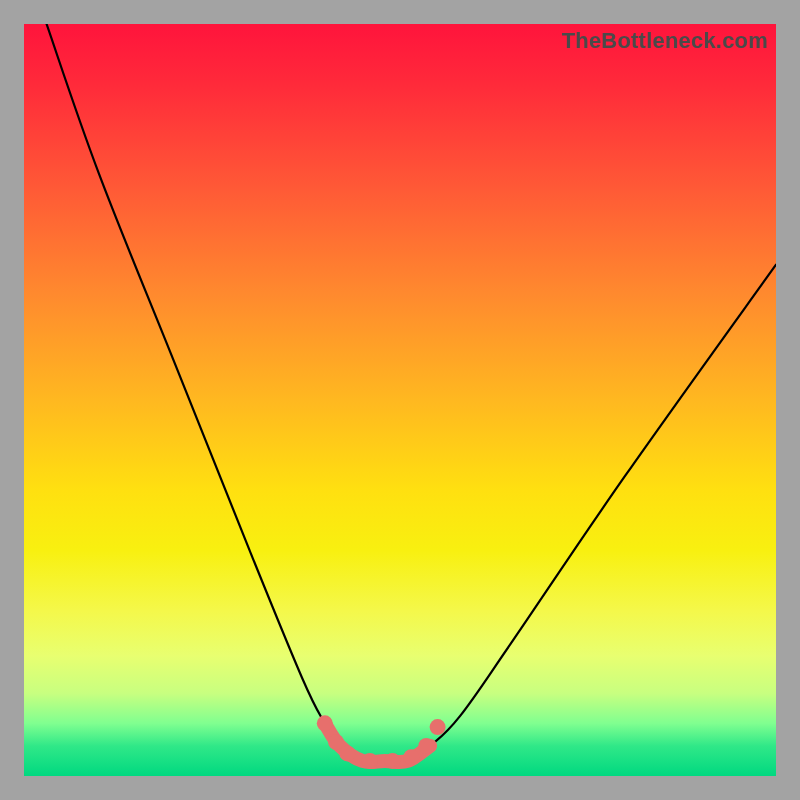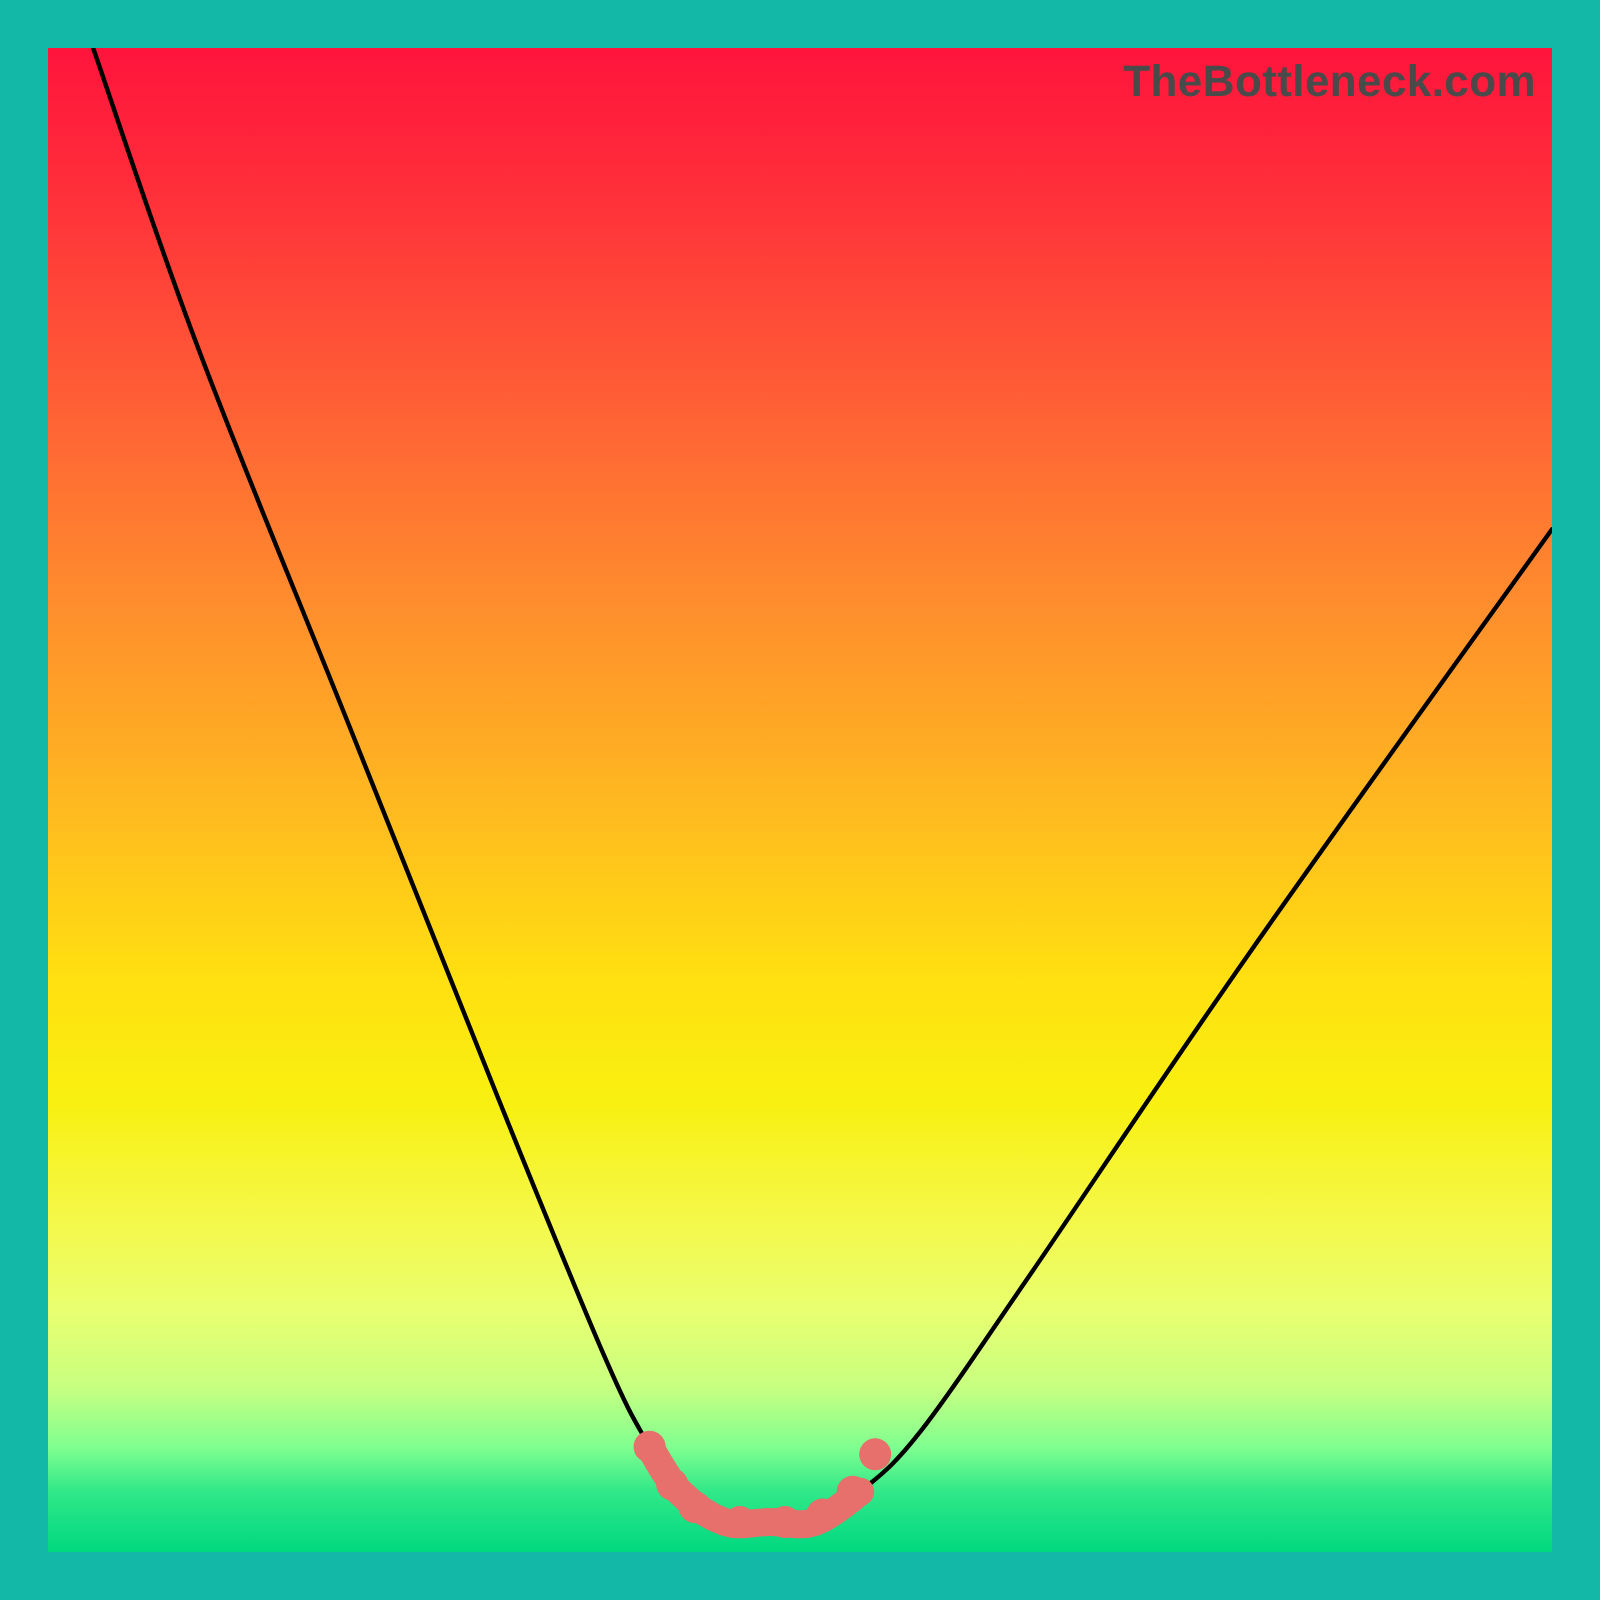--- a/index.html
+++ b/index.html
@@ -10,21 +10,21 @@
     background: #000;
     overflow: hidden;
     font-family: Arial, Helvetica, sans-serif;
   }
   .frame {
     position: absolute;
     left: 0;
     top: 0;
     width: 800px;
     height: 800px;
-    background: #14b8a6;
+    background: #a3a3a3;
   }
   .plot {
     position: absolute;
     left: 24px;
     top: 24px;
     width: 752px;
     height: 752px;
     
     background: linear-gradient(
       to bottom,

